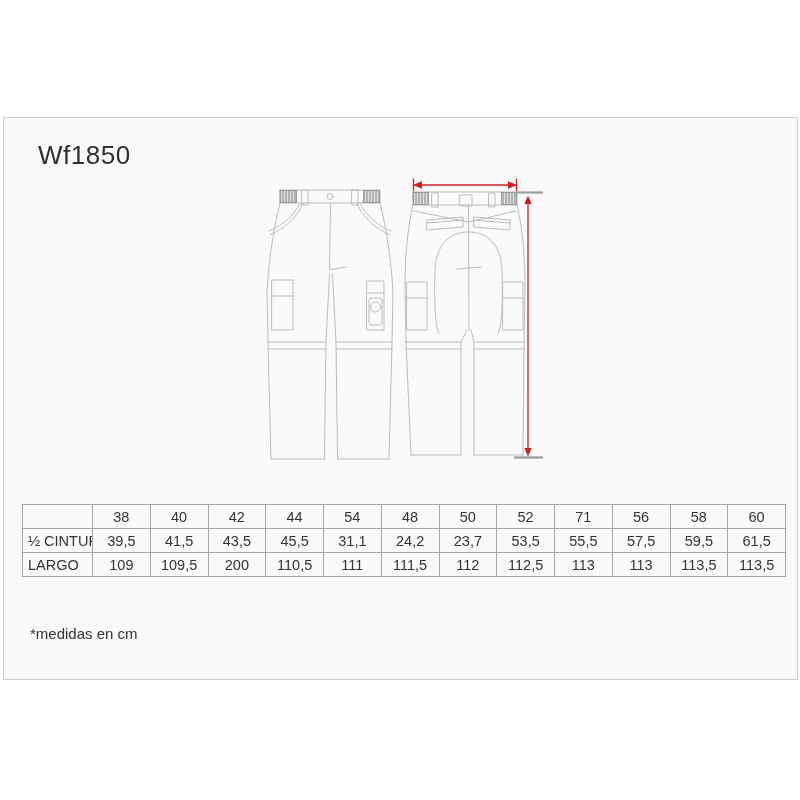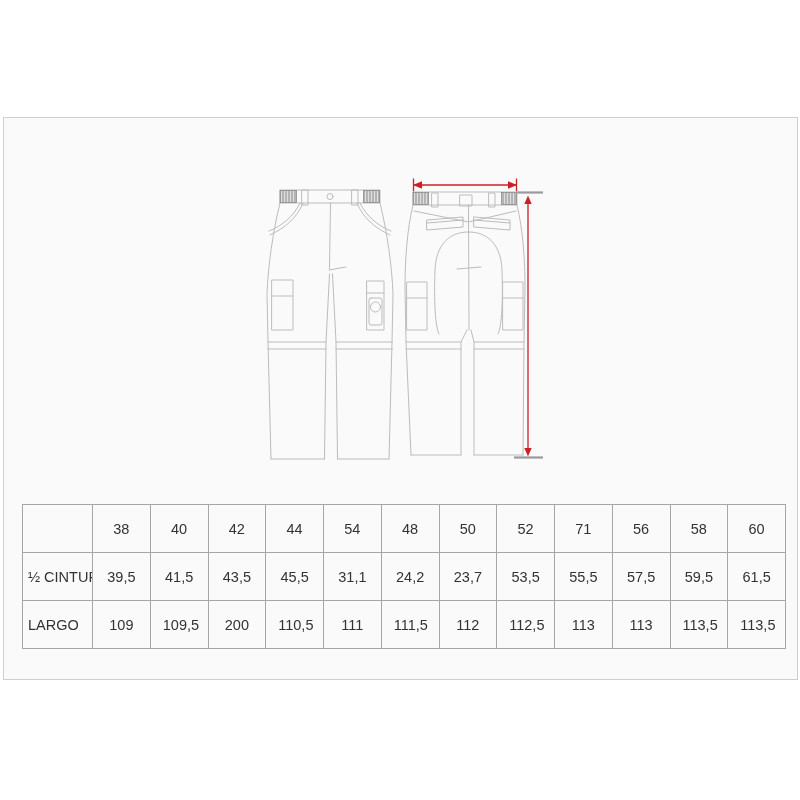--- a/index.html
+++ b/index.html
@@ -28,32 +28,33 @@
   .arrow-ln{fill:none;stroke:var(--arrow-color);stroke-width:1.3}
   .arrow-hd{fill:var(--arrow-color);stroke:none}
   .tick{stroke:var(--tick-color);stroke-width:2.2;fill:none}
 
   
   #size-table{
     position:absolute;left:18px;top:386px;width:764px;
     border-collapse:collapse;table-layout:fixed;
   }
   #size-table td{
-    border:1px solid var(--border-color);height:23px;padding:12px;
+    border:1px solid var(--border-color);height:23px;padding:0;
     text-align:center;font-size:14.5px;color:#333;white-space:nowrap;overflow:hidden;
   }
   #size-table td.label{text-align:left;padding-left:5px}
 
   .notes{position:absolute;left:26px;top:505px;font-size:15px;color:#333;line-height:21px}
 </style>
 </head>
 <body>
 
 <div class="sheet">
 
+  <div class="title">Wf1850</div>
 
   <svg class="front-svg" width="145" height="292" viewBox="0 0 145 292">
     <defs>
       <pattern id="ribF" width="3" height="14" patternUnits="userSpaceOnUse">
         <rect width="3" height="14" style="fill:var(--rib-bg)"></rect>
         <line x1="1" y1="0" x2="1" y2="14" style="stroke:var(--rib-color);stroke-width:1"></line>
       </pattern>
     </defs>
 
     <g>
@@ -222,15 +223,16 @@
           <td>112,5</td>
           <td>113</td>
           <td>113</td>
           <td>113,5</td>
           <td>113,5</td>
         </tr>
       </tbody>
   </table>
 
   <div class="notes">
+    <div>*medidas en cm</div>
   </div>
 
 </div>
 
 </body></html>

